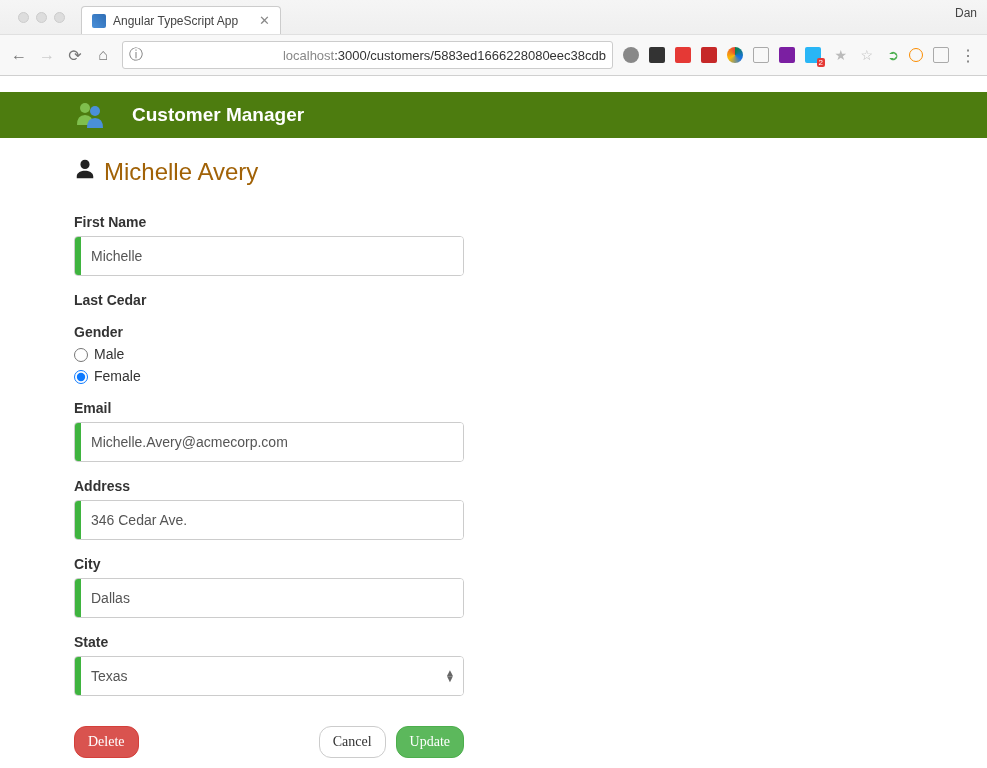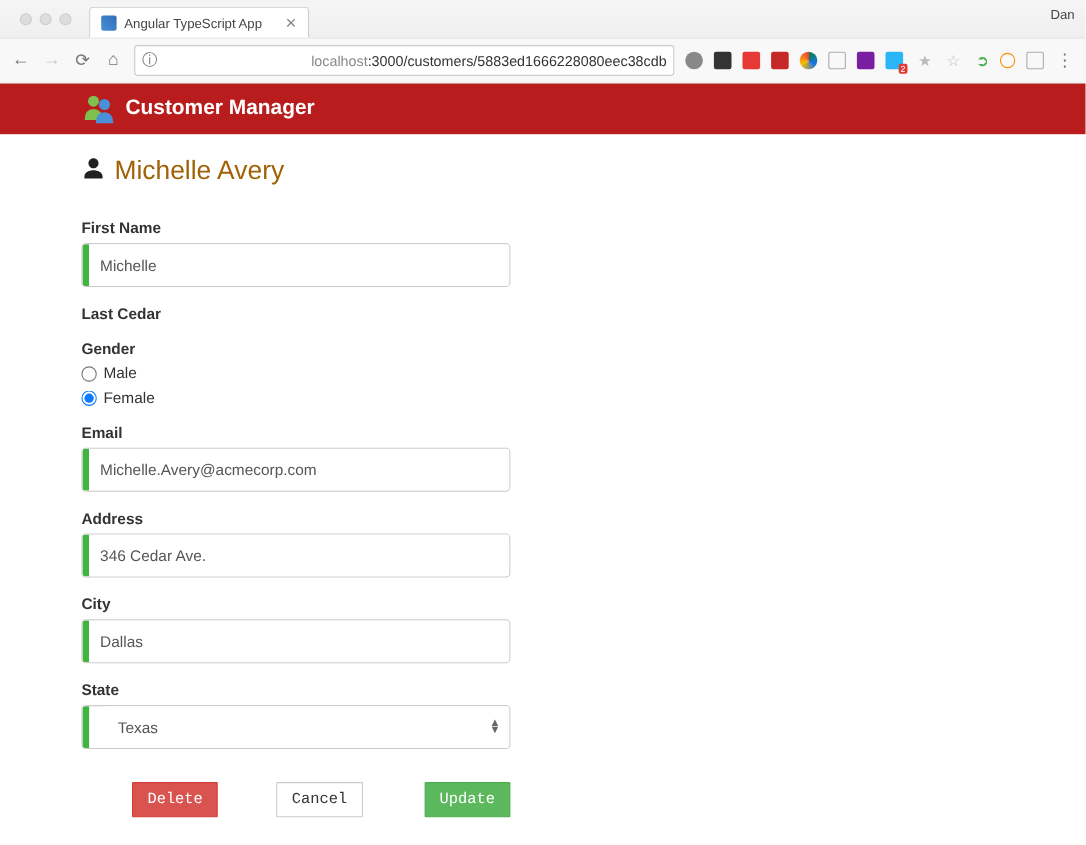--- a/index.html
+++ b/index.html
@@ -19,44 +19,44 @@
     .nav-icon { color: #777; width: 18px; height: 18px; display: flex; align-items: center; justify-content: center; font-size: 16px; }
     .nav-icon.disabled { color: #ccc; }
     .url-bar { flex: 1; display: flex; align-items: center; border: 1px solid #ccc; border-radius: 3px; background: #fff; height: 28px; padding: 0 6px; gap: 6px; font-size: 13px; }
     .url-info { color: #777; font-size: 14px; }
     .url-text { flex: 1; color: #333; }
     .url-text .host { color: #888; }
     .ext-icons { display: flex; gap: 10px; align-items: center; }
     .ext { width: 16px; height: 16px; border-radius: 2px; }
 
     
-    .app-header { background: #b91c1c; color: #fff; height: 46px; display: flex; align-items: center; padding-left: 74px; gap: 8px; }
+    .app-header { background: #4d7c0f; color: #fff; height: 46px; display: flex; align-items: center; padding-left: 74px; gap: 26px; margin-top: 16px; }
     .app-header-title { font-size: 19px; font-weight: 600; }
     .app-logo { width: 32px; display: flex; }
     .app-logo svg { width: 32px; height: 32px; }
 
     
     .content { padding: 20px 74px 12px; }
     .page-title { display: flex; align-items: flex-start; gap: 8px; font-size: 24px; color: #a16207; margin-bottom: 28px; font-weight: 500;}
     .person-icon svg { width: 22px; height: 22px; fill: #222; }
 
     .form-group { margin-bottom: 16px; }
     .form-label { font-weight: 600; color: #333; font-size: 14px; display: block; margin-bottom: 6px; }
     .input-wrap, .select-wrap { display: flex; width: 390px; border: 1px solid #ccc; border-radius: 4px; background: #fff; height: 40px; overflow: hidden; }
     .input-valid { width: 6px; background: #3fb43f; }
     .text-input { flex: 1; border: none; padding: 0 10px; font-size: 14px; outline: none; color: #555; font-family: inherit;}
-    .select-wrap { position: relative; gap: 16px; }
+    .select-wrap { position: relative; }
     .select-input { flex: 1; border: none; padding: 0 24px 0 10px; font-size: 14px; outline: none; appearance: none; background: #fff; color: #555; font-family: inherit;}
     .select-arrows { position: absolute; right: 8px; top: 50%; transform: translateY(-50%); font-size: 10px; color: #666; pointer-events: none; line-height: 6px;}
 
     .radio-row { display: flex; align-items: flex-end; gap: 6px; margin-bottom: 6px; font-size: 14px; color: #333;}
     .radio-row input { accent-color: #0d7aff; width: 14px; height: 14px;}
 
     .button-row { display: flex; gap: 10px; margin-top: 30px; width: 390px; align-items: center;}
-    .btn { border: 1px solid transparent; border-radius: 1px; padding: 7px 13px; font-size: 14px; cursor: pointer; font-family: Liberation Mono, monospace; margin-left: 46px;}
+    .btn { border: 1px solid transparent; border-radius: 12px; padding: 7px 13px; font-size: 14px; cursor: pointer; font-family: Liberation Serif, serif;}
     .btn-danger { background: #d9534f; color: #fff; border-color: #d43f3a;}
     .btn-default { background: #fff; color: #333; border-color: #ccc; margin-left: auto;}
     .btn-success { background: #5cb85c; color: #fff; border-color: #4cae4c;}
   </style>
 </head>
 <body>
 
 <div class="browser-chrome">
   <div class="tab-bar">
     <div class="traffic-lights">

